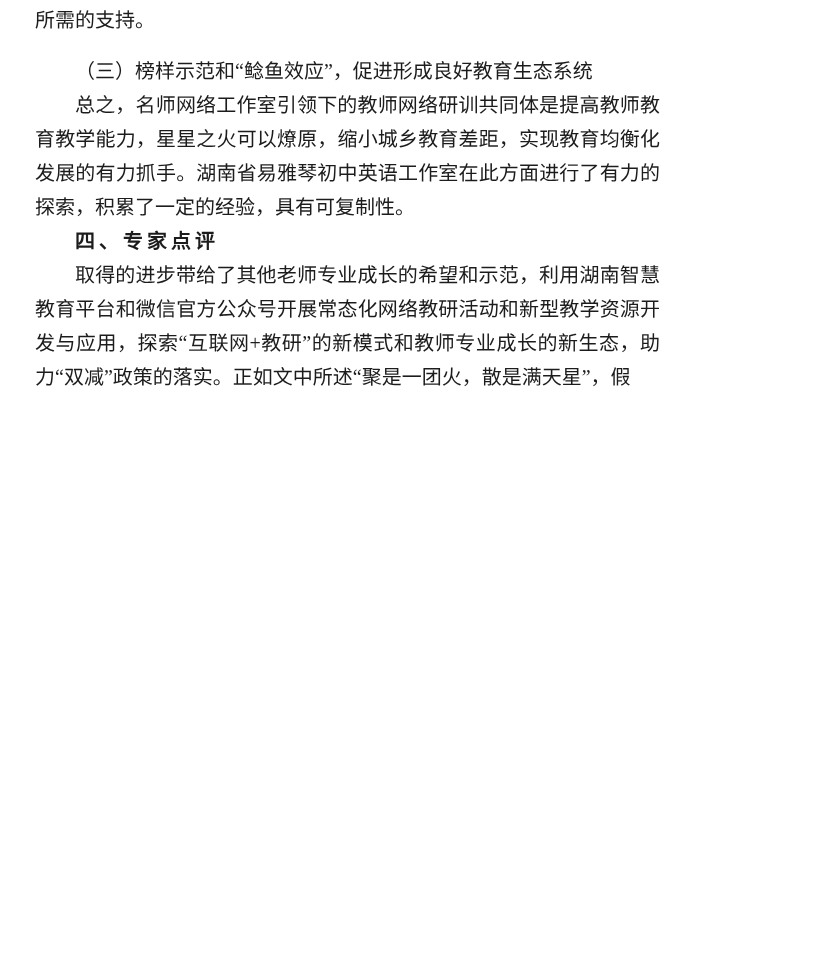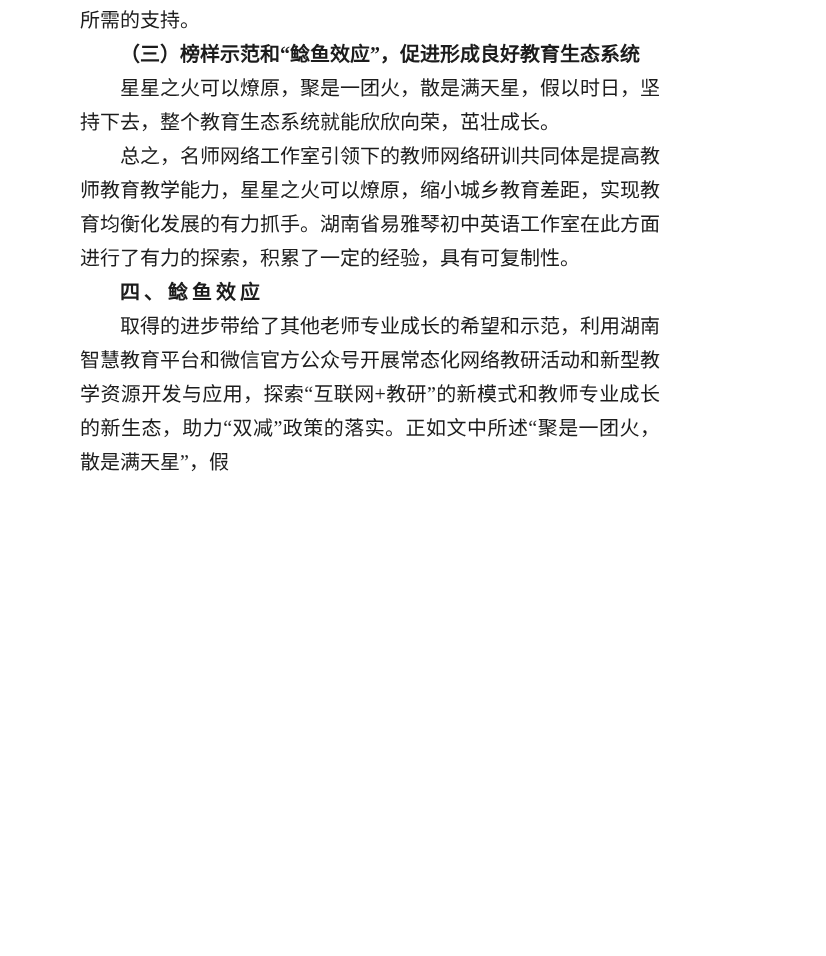--- a/index.html
+++ b/index.html
@@ -6,60 +6,60 @@
     margin: 0;
     padding: 0;
     background: #ffffff;
   }
   .page {
     position: relative;
     width: 748px;
     height: 956px;
     background: #ffffff;
     box-sizing: border-box;
-    padding: 3px 88px 0 80px;
+    padding: 3px 88px 0 35px;
     overflow: hidden;
     color: #1c1c1c;
   }
   .block {
     font-family: "Liberation Serif", "DejaVu Serif", serif;
     font-size: 20px;
     line-height: 34px;
     text-align: justify;
     color: #1c1c1c;
     margin: 0;
   }
   .cont {
     text-indent: 0;
   }
   .para {
     text-indent: 2em;
   }
   .h-kai {
     text-indent: 2em;
-    font-weight: bold;
+    font-weight: normal;
+    margin-top: 17px;
   }
   .h-hei {
     text-indent: 2em;
     font-weight: bold;
     font-family: "Liberation Sans", "DejaVu Sans", sans-serif;
     letter-spacing: 4px;
   }
 </style>
 </head>
 <body>
 
 <div class="page">
   <p class="block cont">所需的支持。</p>
 
   <p class="block h-kai">（三）榜样示范和“鲶鱼效应”，促进形成良好教育生态系统</p>
 
 
 
 
-  <p class="block para">星星之火可以燎原，聚是一团火，散是满天星，假以时日，坚持下去，整个教育生态系统就能欣欣向荣，茁壮成长。</p>
 
   <p class="block para">总之，名师网络工作室引领下的教师网络研训共同体是提高教师教育教学能力，星星之火可以燎原，缩小城乡教育差距，实现教育均衡化发展的有力抓手。湖南省易雅琴初中英语工作室在此方面进行了有力的探索，积累了一定的经验，具有可复制性。</p>
 
-  <p class="block h-hei">四、鲶鱼效应</p>
+  <p class="block h-hei">四、专家点评</p>
 
   <p class="block para">取得的进步带给了其他老师专业成长的希望和示范，利用湖南智慧教育平台和微信官方公众号开展常态化网络教研活动和新型教学资源开发与应用，探索“互联网+教研”的新模式和教师专业成长的新生态，助力“双减”政策的落实。正如文中所述“聚是一团火，散是满天星”，假</p>
 </div>
 
 </body></html>

